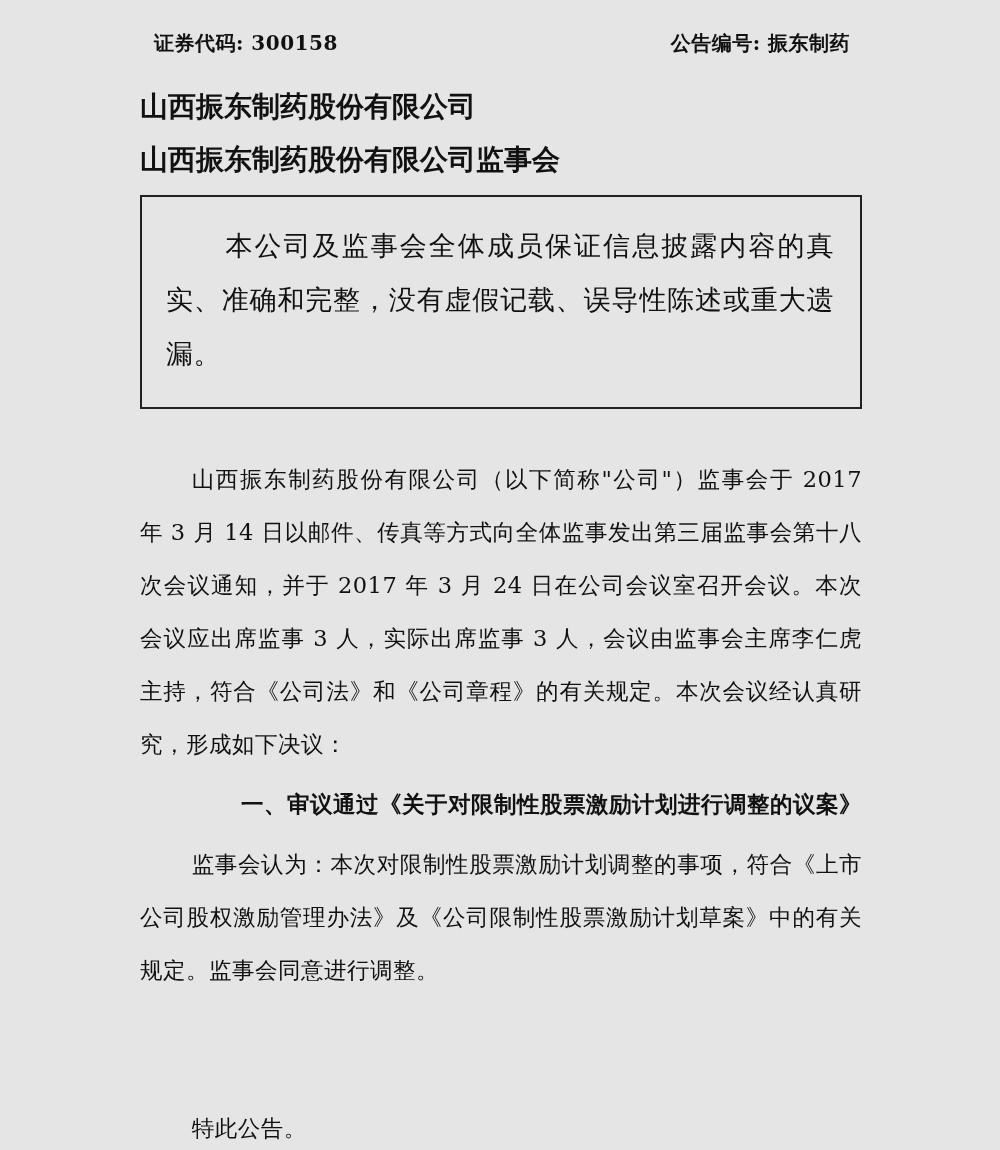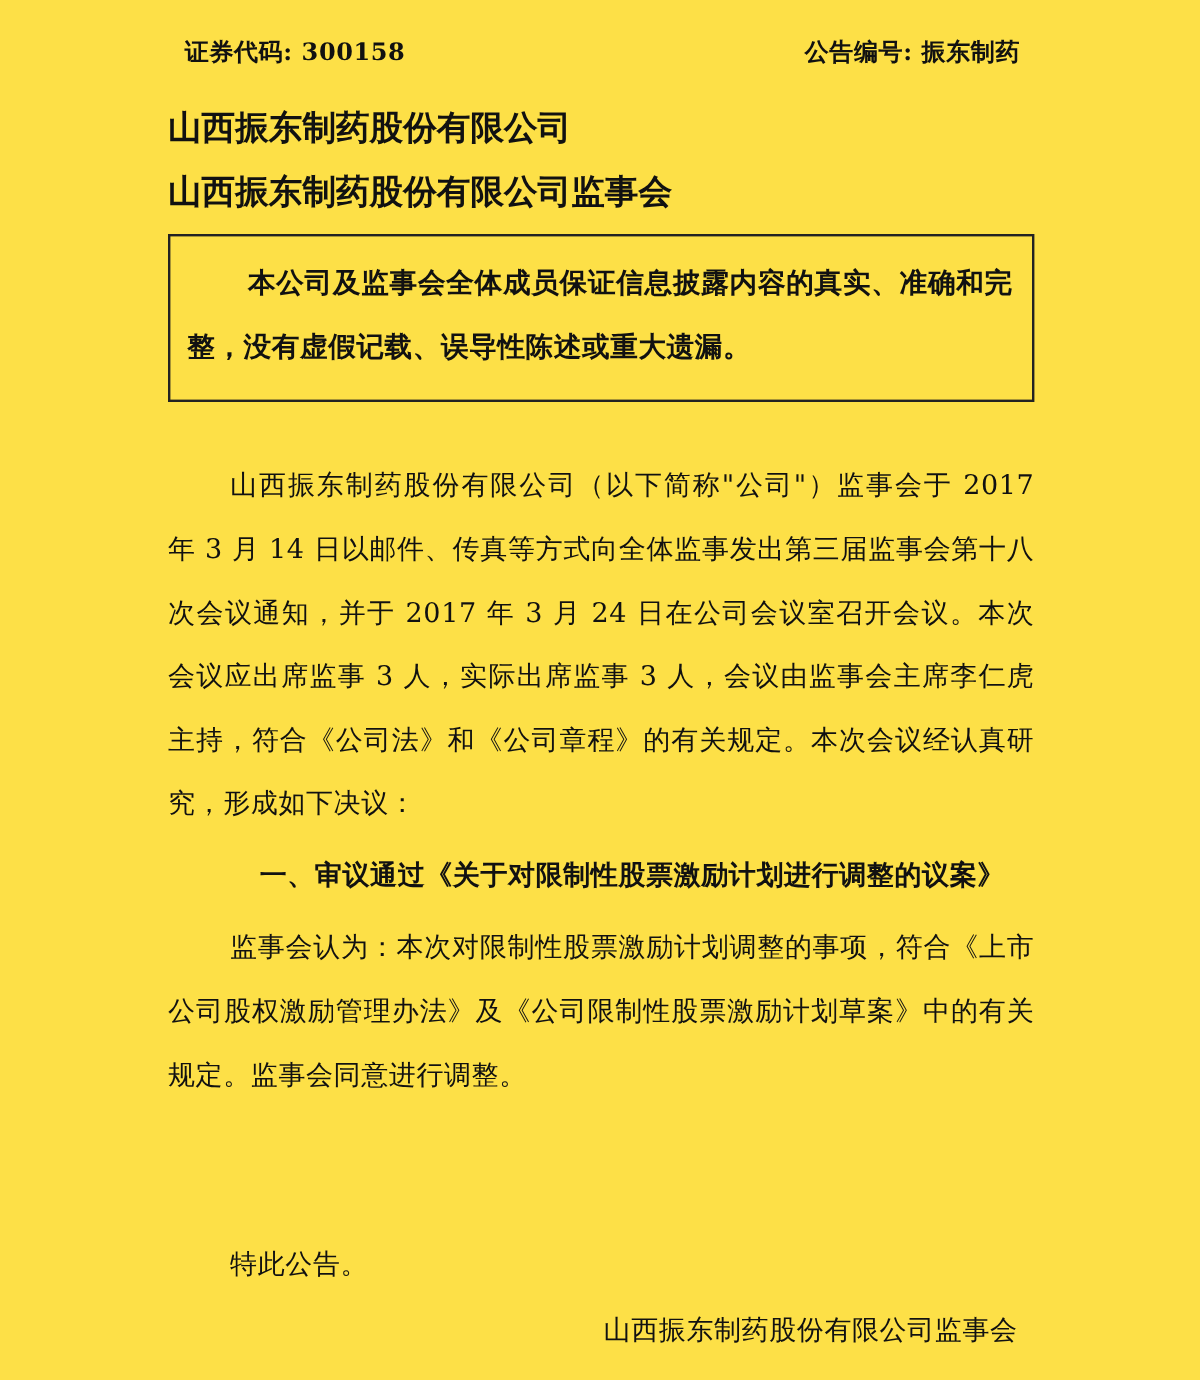--- a/index.html
+++ b/index.html
@@ -4,21 +4,21 @@
 <style>
   html, body {
     margin: 0;
     padding: 0;
     background: #ffffff;
   }
   .page {
     position: relative;
     width: 1000px;
     height: 1150px;
-    background: #fde047;
+    background: #e5e5e5;
     color: #111111;
     font-family: "DejaVu Serif", "Liberation Serif", serif;
     overflow: hidden;
   }
   .content {
     margin: 0 138px 0 140px; 
     width: 722px;
   }
   
   .meta-row {
@@ -39,44 +39,44 @@
   .title-1 { margin-top: 36px; }
   .title-2 { margin-top: 25px; }
   
   .disclaimer-box {
     margin-top: 21px;
     border: 2px solid #222222;
     padding: 6px 10px 10px 8px;
     box-sizing: border-box;
   }
   .disclaimer-text {
-    margin: 6px;
-    font-size: 23px;
-    font-weight: bold;
+    margin: 16px;
+    font-size: 27px;
+    font-weight: normal;
     line-height: 54px;
     text-indent: 2.2em;
     text-align: justify;
     letter-spacing: 0.5px;
   }
   
   .body-text {
     font-size: 22.5px;
     line-height: 53px;
     letter-spacing: 0.5px;
   }
   .para {
     margin: 0;
     text-indent: 2.3em;
     text-align: justify;
   }
   .para-intro   { margin-top: 44px; }
   .para-heading {
     margin-top: 7px;
     font-weight: bold;
-    text-align: center;
+    text-align: right;
   }
   .para-opinion { margin-top: 7px; }
   .vote-line {
     margin: 0;
     margin-top: 0px;
     text-indent: 2.3em;
   }
   .vote-num {
     font-family: "DejaVu Sans", "Liberation Sans", sans-serif;
     font-weight: bold;

